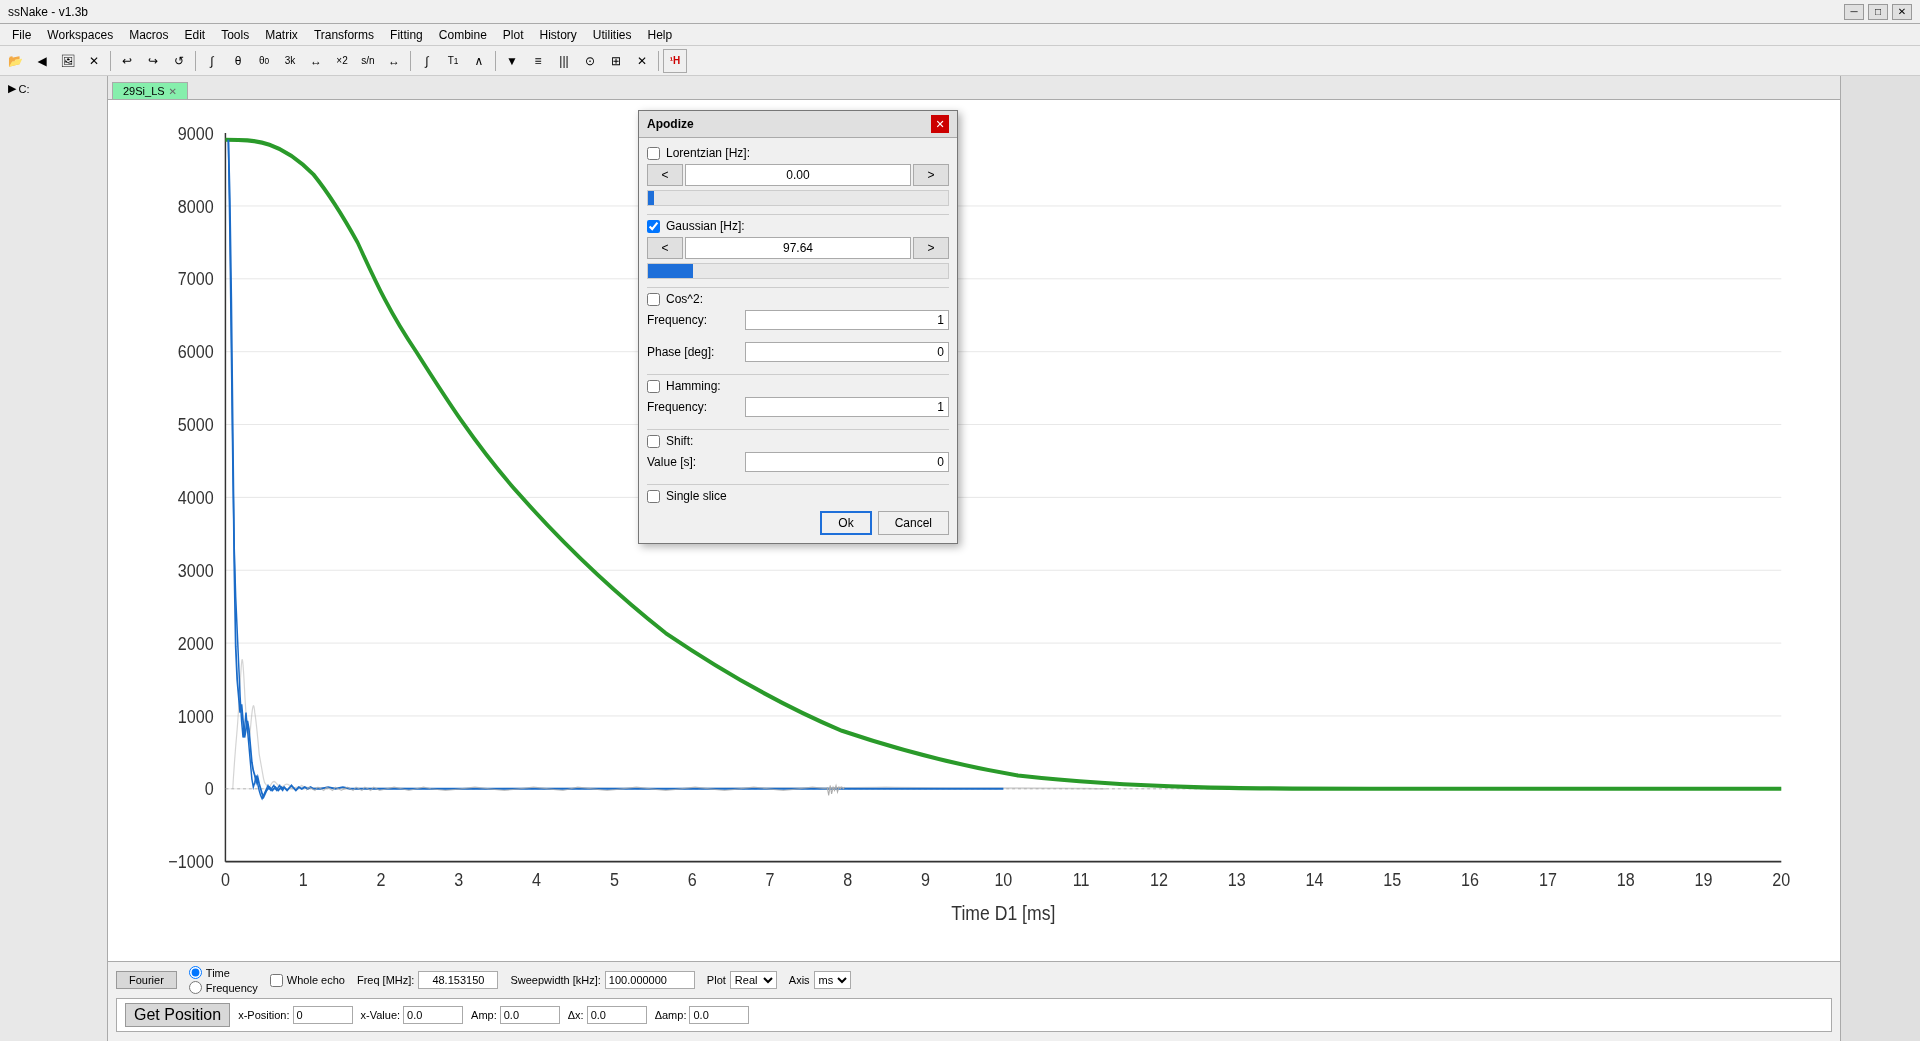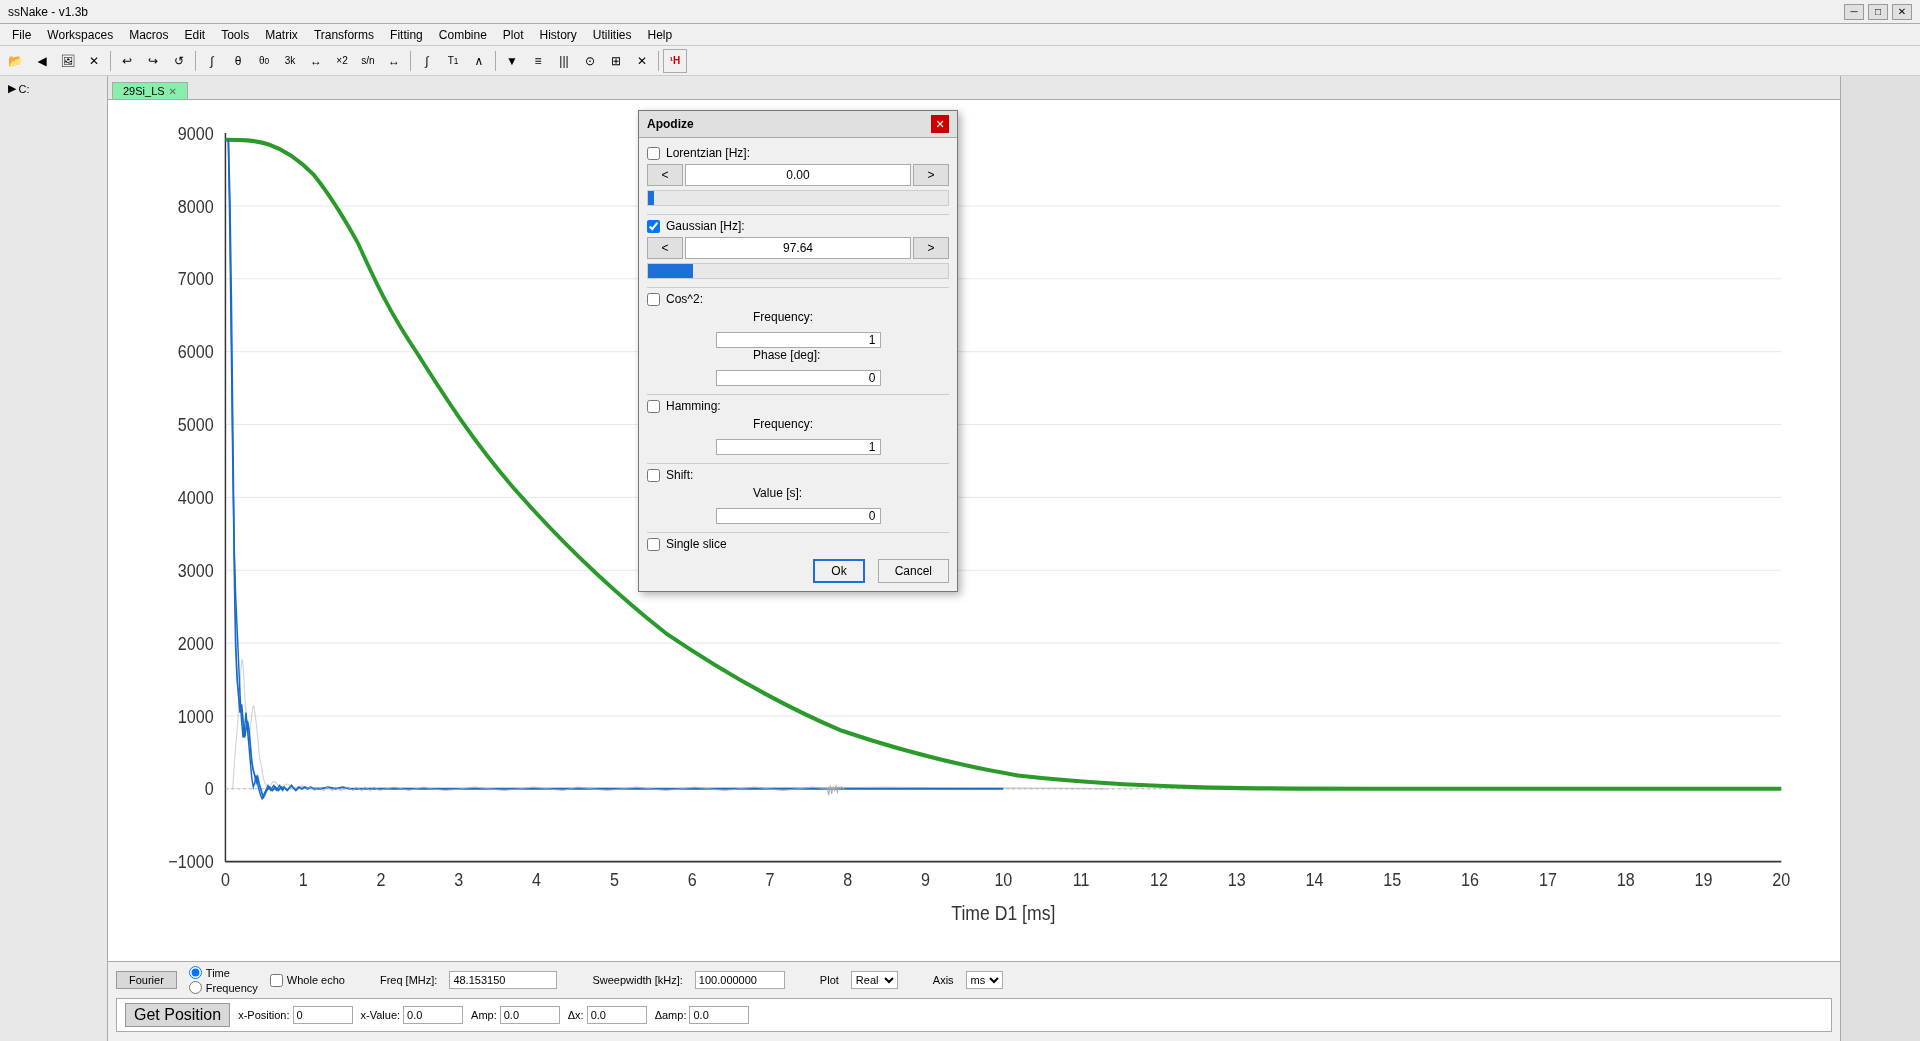--- a/index.html
+++ b/index.html
@@ -117,21 +117,21 @@
     }
     .fourier-btn {
       padding: 2px 12px;
       background: #d8d8d8;
       border: 1px solid #999;
       cursor: pointer;
       font-size: 11px;
     }
     .radio-group { display: flex; flex-direction: column; gap: 2px; }
     .radio-label { display: flex; align-items: center; gap: 4px; font-size: 11px; }
-    .field-group { display: flex; align-items: center; gap: 12px; font-size: 11px; margin-left: 23px; }
+    .field-group { display: flex; align-items: center; gap: 4px; font-size: 11px; }
     .field-group input { border: 1px solid #aaa; padding: 1px 3px; height: 18px; font-size: 11px; }
     select.small-select { border: 1px solid #aaa; height: 18px; font-size: 11px; background: #fff; }
 
     #position-row {
       display: flex;
       align-items: center;
       gap: 8px;
       border: 1px solid #aaa;
       background: #fff;
       padding: 4px 8px;
@@ -212,28 +212,28 @@
       margin-bottom: 4px;
     }
     .apo-slider-fill {
       height: 100%;
       background: #1e6fd9;
       position: absolute;
       left: 0;
       top: 0;
     }
 
-    .apo-row { display: flex; align-items: center; gap: 8px; margin-bottom: 0; font-size: 12px; flex-direction: column; }
+    .apo-row { display: flex; align-items: center; gap: 8px; margin-bottom: 12px; font-size: 12px; }
     .apo-row label { width: 90px; }
     .apo-row input { flex: 1; height: 20px; border: 1px solid #aaa; text-align: right; padding: 0 4px; font-size: 12px; background: #fff; }
 
     .apo-dialog-btns {
       display: flex;
       justify-content: flex-end;
-      gap: 13px;
+      gap: 6px;
       margin-top: 8px;
     }
     .apo-ok-btn {
       padding: 3px 16px;
       border: 2px solid #1e6fd9;
       background: #f0f0f0;
       cursor: pointer;
       font-size: 12px;
     }
     .apo-cancel-btn {
@@ -547,21 +547,21 @@
             <input type="radio" name="domain" style="">
             <span>Frequency</span>
           </label>
         </div>
         <label class="radio-label">
           <input type="checkbox" style="">
           <span>Whole echo</span>
         </label>
         <div class="field-group">
           <span>Freq [MHz]:</span>
-          <input type="text" style="width: 108px;" value="48.153150">
+          <input type="text" style="width: 80px; text-align: center;" value="48.153150">
         </div>
         <div class="field-group">
           <span>Sweepwidth [kHz]:</span>
           <input type="text" style="width: 90px;" value="100.000000">
         </div>
         <div class="field-group">
           <span>Plot</span>
           <select class="small-select">
             <option>Real</option>
             <option>Imag</option>

